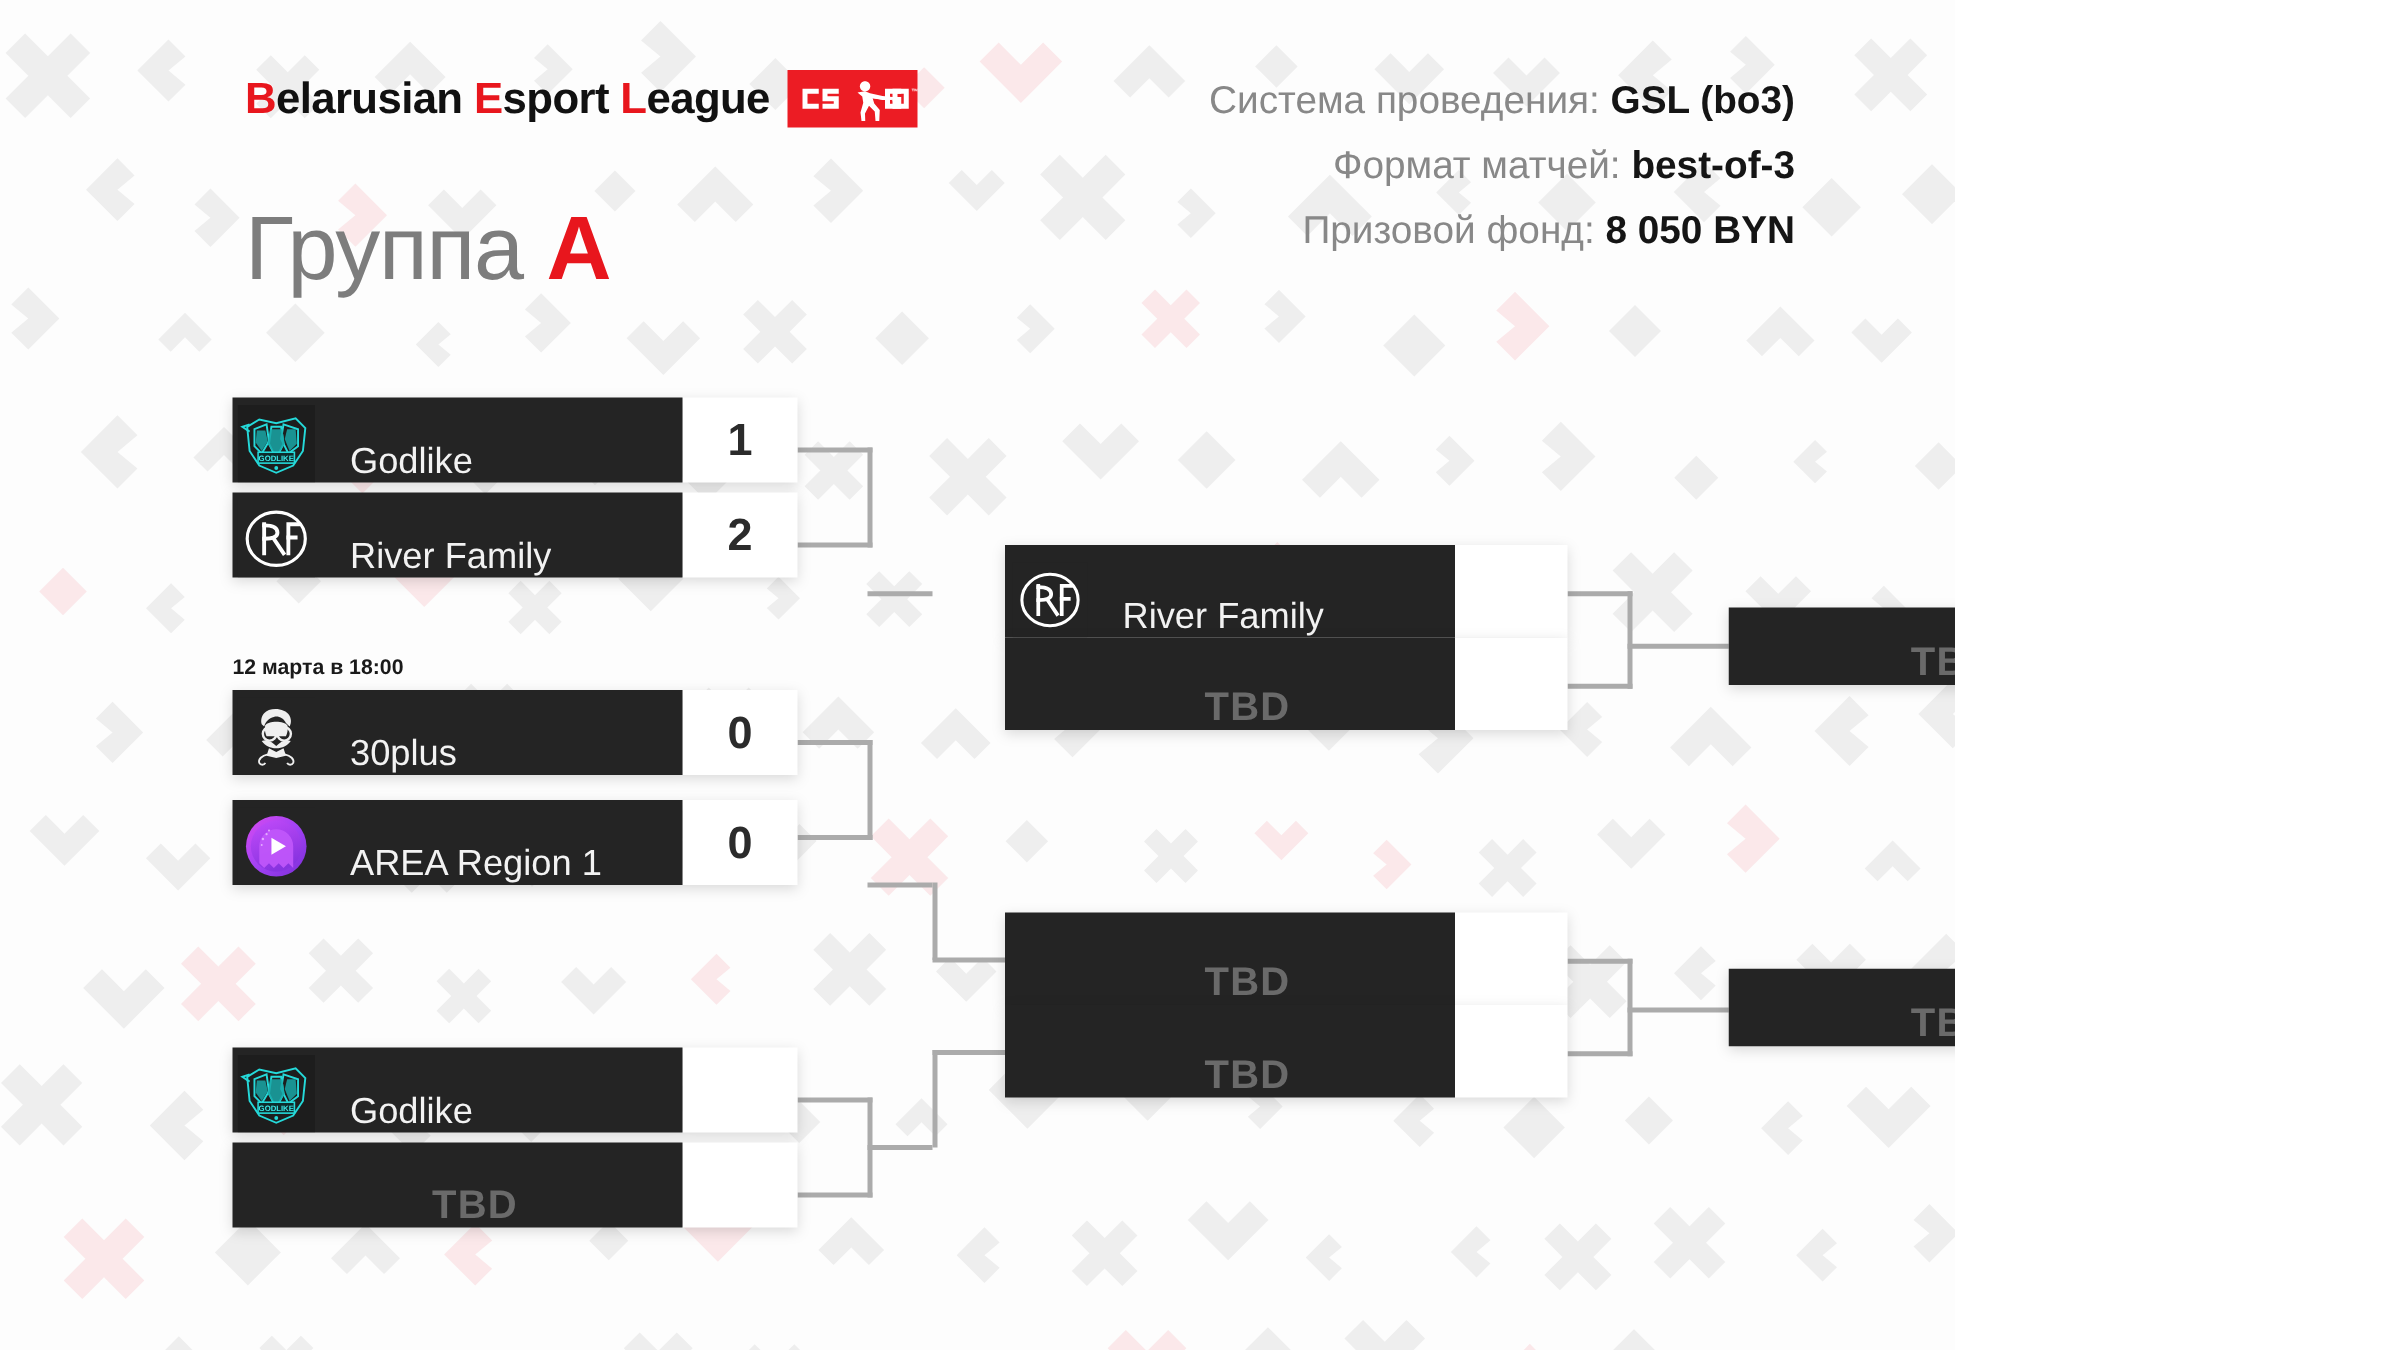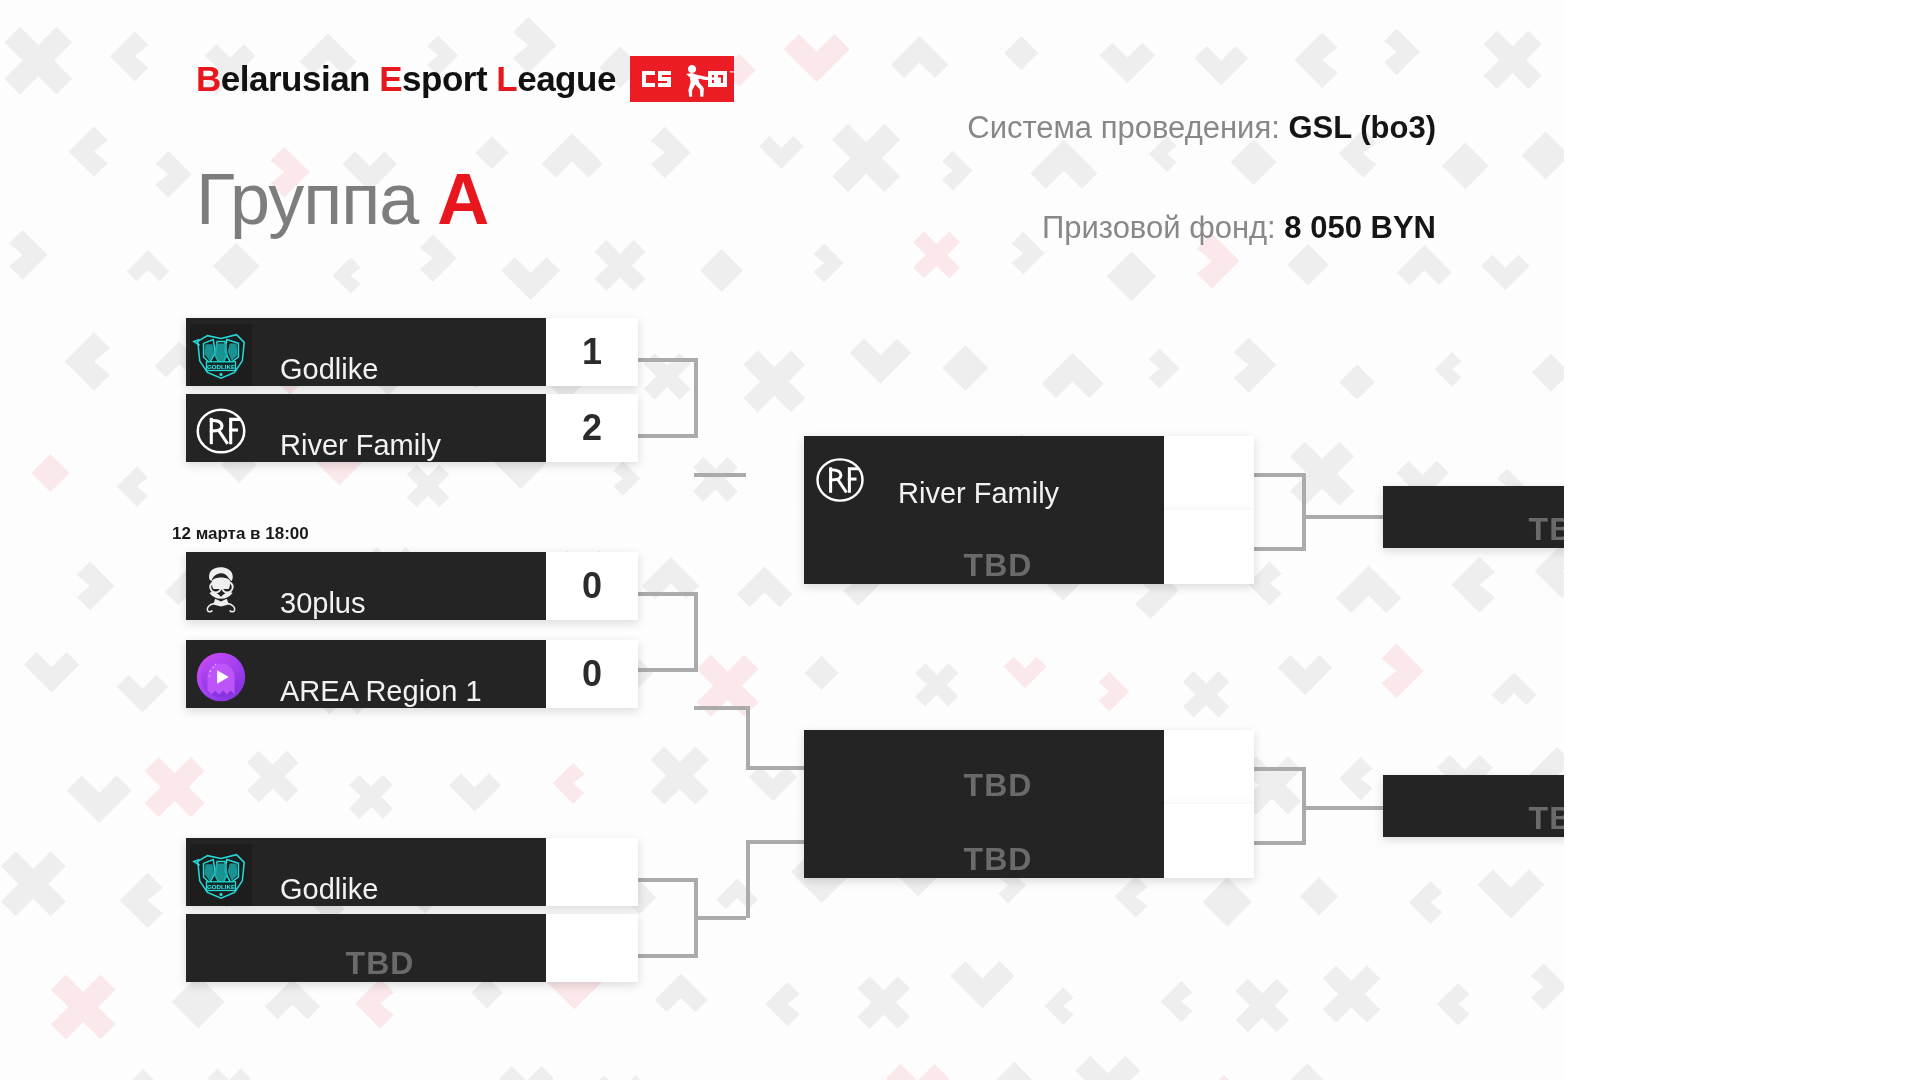--- a/index.html
+++ b/index.html
@@ -71,21 +71,20 @@
     position: absolute;
     right: 128px; top: 54px;
     text-align: right;
     z-index: 5;
   }
   .info-line {
     font-size: 31px;
     color: #888888;
     line-height: 1.68;
     white-space: nowrap;
-    margin-top: 48px;
   }
   .info-line b { color: #151515; font-weight: bold; }
 
   
   #bracket { position: absolute; inset: 0; z-index: 4; }
 
   .match-row {
     position: absolute;
     display: flex;
     align-items: stretch;
@@ -440,20 +439,24 @@
   <div class="group-title">
     <span>Группа</span><span>&nbsp;</span><span class="letter">A</span>
   </div>
 
   <div class="header-right">
     <div class="info-line">
       <span>Система проведения:</span>
       <b>GSL (bo3)</b>
     </div>
     <div class="info-line">
+      <span>Формат матчей:</span>
+      <b>best-of-3</b>
+    </div>
+    <div class="info-line">
       <span>Призовой фонд:</span>
       <b>8 050 BYN</b>
     </div>
   </div>
 
   <div id="connectors">
       <div class="conn" style="left: 638px; top: 358px; width: 60px; height: 4px;"></div>
       <div class="conn" style="left: 638px; top: 434px; width: 60px; height: 4px;"></div>
       <div class="conn" style="left: 694px; top: 358px; width: 4px; height: 80px;"></div>
       <div class="conn" style="left: 694px; top: 473px; width: 52px; height: 4px;"></div>
@@ -655,14 +658,14 @@
           <div class="team-name tbd">TBD</div>
         </div>
       </div>
       <div class="match-row r3" style="left: 1383px; top: 775px;">
         <div class="team-box">
           <div class="team-name tbd">TBD</div>
         </div>
       </div>
     </div>
 
-<div class="match-date" style="left: 172px; top: 524px;">12 марта в 18:00</div>
+<div class="match-date" style="left: 186px; top: 524px;">12 марта в 18:00</div>
   </div>
 
 </body></html>

